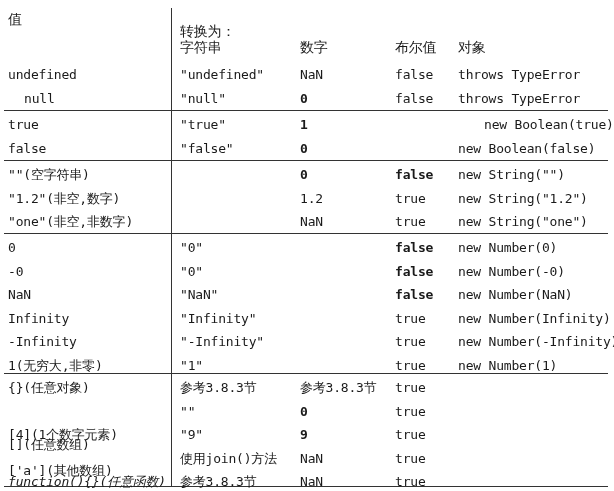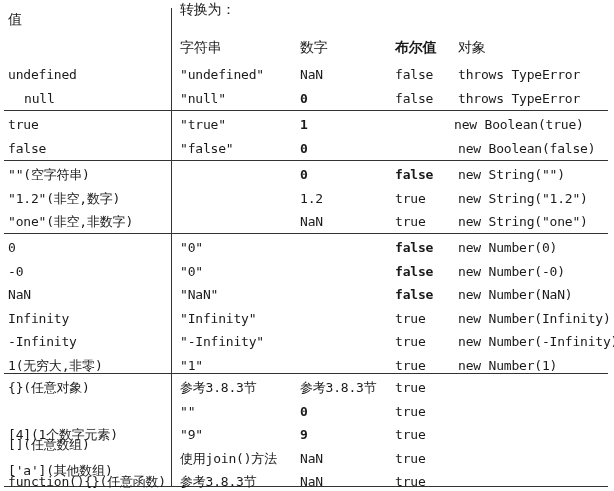--- a/index.html
+++ b/index.html
@@ -11,24 +11,24 @@
   .bold { font-weight:bold; }
   .hline { position:absolute; left:4px; width:604px; height:1px; background:#333; }
   .vline { position:absolute; left:171px; width:1px; background:#333; }
 </style>
 </head>
 <body>
 
 <div class="page">
 
   <div class="cell cjk" style="left:8px;top:10px;">值</div>
-  <div class="cell cjk" style="left:180px;top:0;">转换为：</div>
+  <div class="cell cjk" style="left:180px;top:22px;">转换为：</div>
   <div class="cell cjk" style="left:180px;top:38px;">字符串</div>
   <div class="cell cjk" style="left:300px;top:38px;">数字</div>
-  <div class="cell cjk" style="left:395px;top:38px;font-weight:bold;">布尔值</div>
+  <div class="cell cjk" style="left:395px;top:38px;">布尔值</div>
   <div class="cell cjk" style="left:458px;top:38px;">对象</div>
 
   <div class="vline" style="top:8px;height:479px;"></div>
 
   <div class="hline" style="top:110px;"></div>
   <div class="hline" style="top:160px;"></div>
   <div class="hline" style="top:233px;"></div>
   <div class="hline" style="top:373px;"></div>
   <div class="hline" style="top:486px;"></div>
 
@@ -40,21 +40,21 @@
       <div class="cell" style="left: 458px; top: 66px;">throws TypeError</div>
       <div class="cell" style="left: 12px; top: 89.5px; margin-left: 12px;">null</div>
       <div class="cell" style="left: 180px; top: 89.5px;">"null"</div>
       <div class="cell bold" style="left: 300px; top: 89.5px;">0</div>
       <div class="cell" style="left: 395px; top: 89.5px;">false</div>
       <div class="cell" style="left: 458px; top: 89.5px;">throws TypeError</div>
       <div class="cell" style="left: 8px; top: 116px;">true</div>
       <div class="cell" style="left: 180px; top: 116px;">"true"</div>
       <div class="cell bold" style="left: 300px; top: 116px;">1</div>
       <div class="cell" style="left: 395px; top: 116px;"></div>
-      <div class="cell" style="left: 454px; top: 116px;">new Boolean(true)</div>
+      <div class="cell" style="left: 484px; top: 116px;">new Boolean(true)</div>
       <div class="cell" style="left: 8px; top: 139.5px;">false</div>
       <div class="cell" style="left: 180px; top: 139.5px;">"false"</div>
       <div class="cell bold" style="left: 300px; top: 139.5px;">0</div>
       <div class="cell" style="left: 395px; top: 139.5px;"></div>
       <div class="cell" style="left: 458px; top: 139.5px;">new Boolean(false)</div>
       <div class="cell" style="left: 8px; top: 166px;">""(空字符串)</div>
       <div class="cell" style="left: 180px; top: 166px;"></div>
       <div class="cell bold" style="left: 300px; top: 166px;">0</div>
       <div class="cell bold" style="left: 395px; top: 166px;">false</div>
       <div class="cell" style="left: 458px; top: 166px;">new String("")</div>
@@ -111,19 +111,19 @@
       <div class="cell" style="left: 8px; top: 426px;">[4](1个数字元素)</div>
       <div class="cell" style="left: 180px; top: 426px;">"9"</div>
       <div class="cell bold" style="left: 300px; top: 426px;">9</div>
       <div class="cell" style="left: 395px; top: 426px;">true</div>
       <div class="cell" style="left: 458px; top: 426px;"></div>
       <div class="cell" style="left: 8px; top: 462px;">['a'](其他数组)</div>
       <div class="cell" style="left: 180px; top: 449.5px;">使用join()方法</div>
       <div class="cell" style="left: 300px; top: 449.5px;">NaN</div>
       <div class="cell" style="left: 395px; top: 449.5px;">true</div>
       <div class="cell" style="left: 458px; top: 449.5px;"></div>
-      <div class="cell" style="left: 8px; top: 473px;">function(){}(任意函数)</div>
+      <div class="cell" style="left: 8px; top: 473px; font-style: italic;">function(){}(任意函数)</div>
       <div class="cell" style="left: 180px; top: 473px;">参考3.8.3节</div>
       <div class="cell" style="left: 300px; top: 473px;">NaN</div>
       <div class="cell" style="left: 395px; top: 473px;">true</div>
       <div class="cell" style="left: 458px; top: 473px;"></div>
     </div>
 </div>
 
 </body></html>

